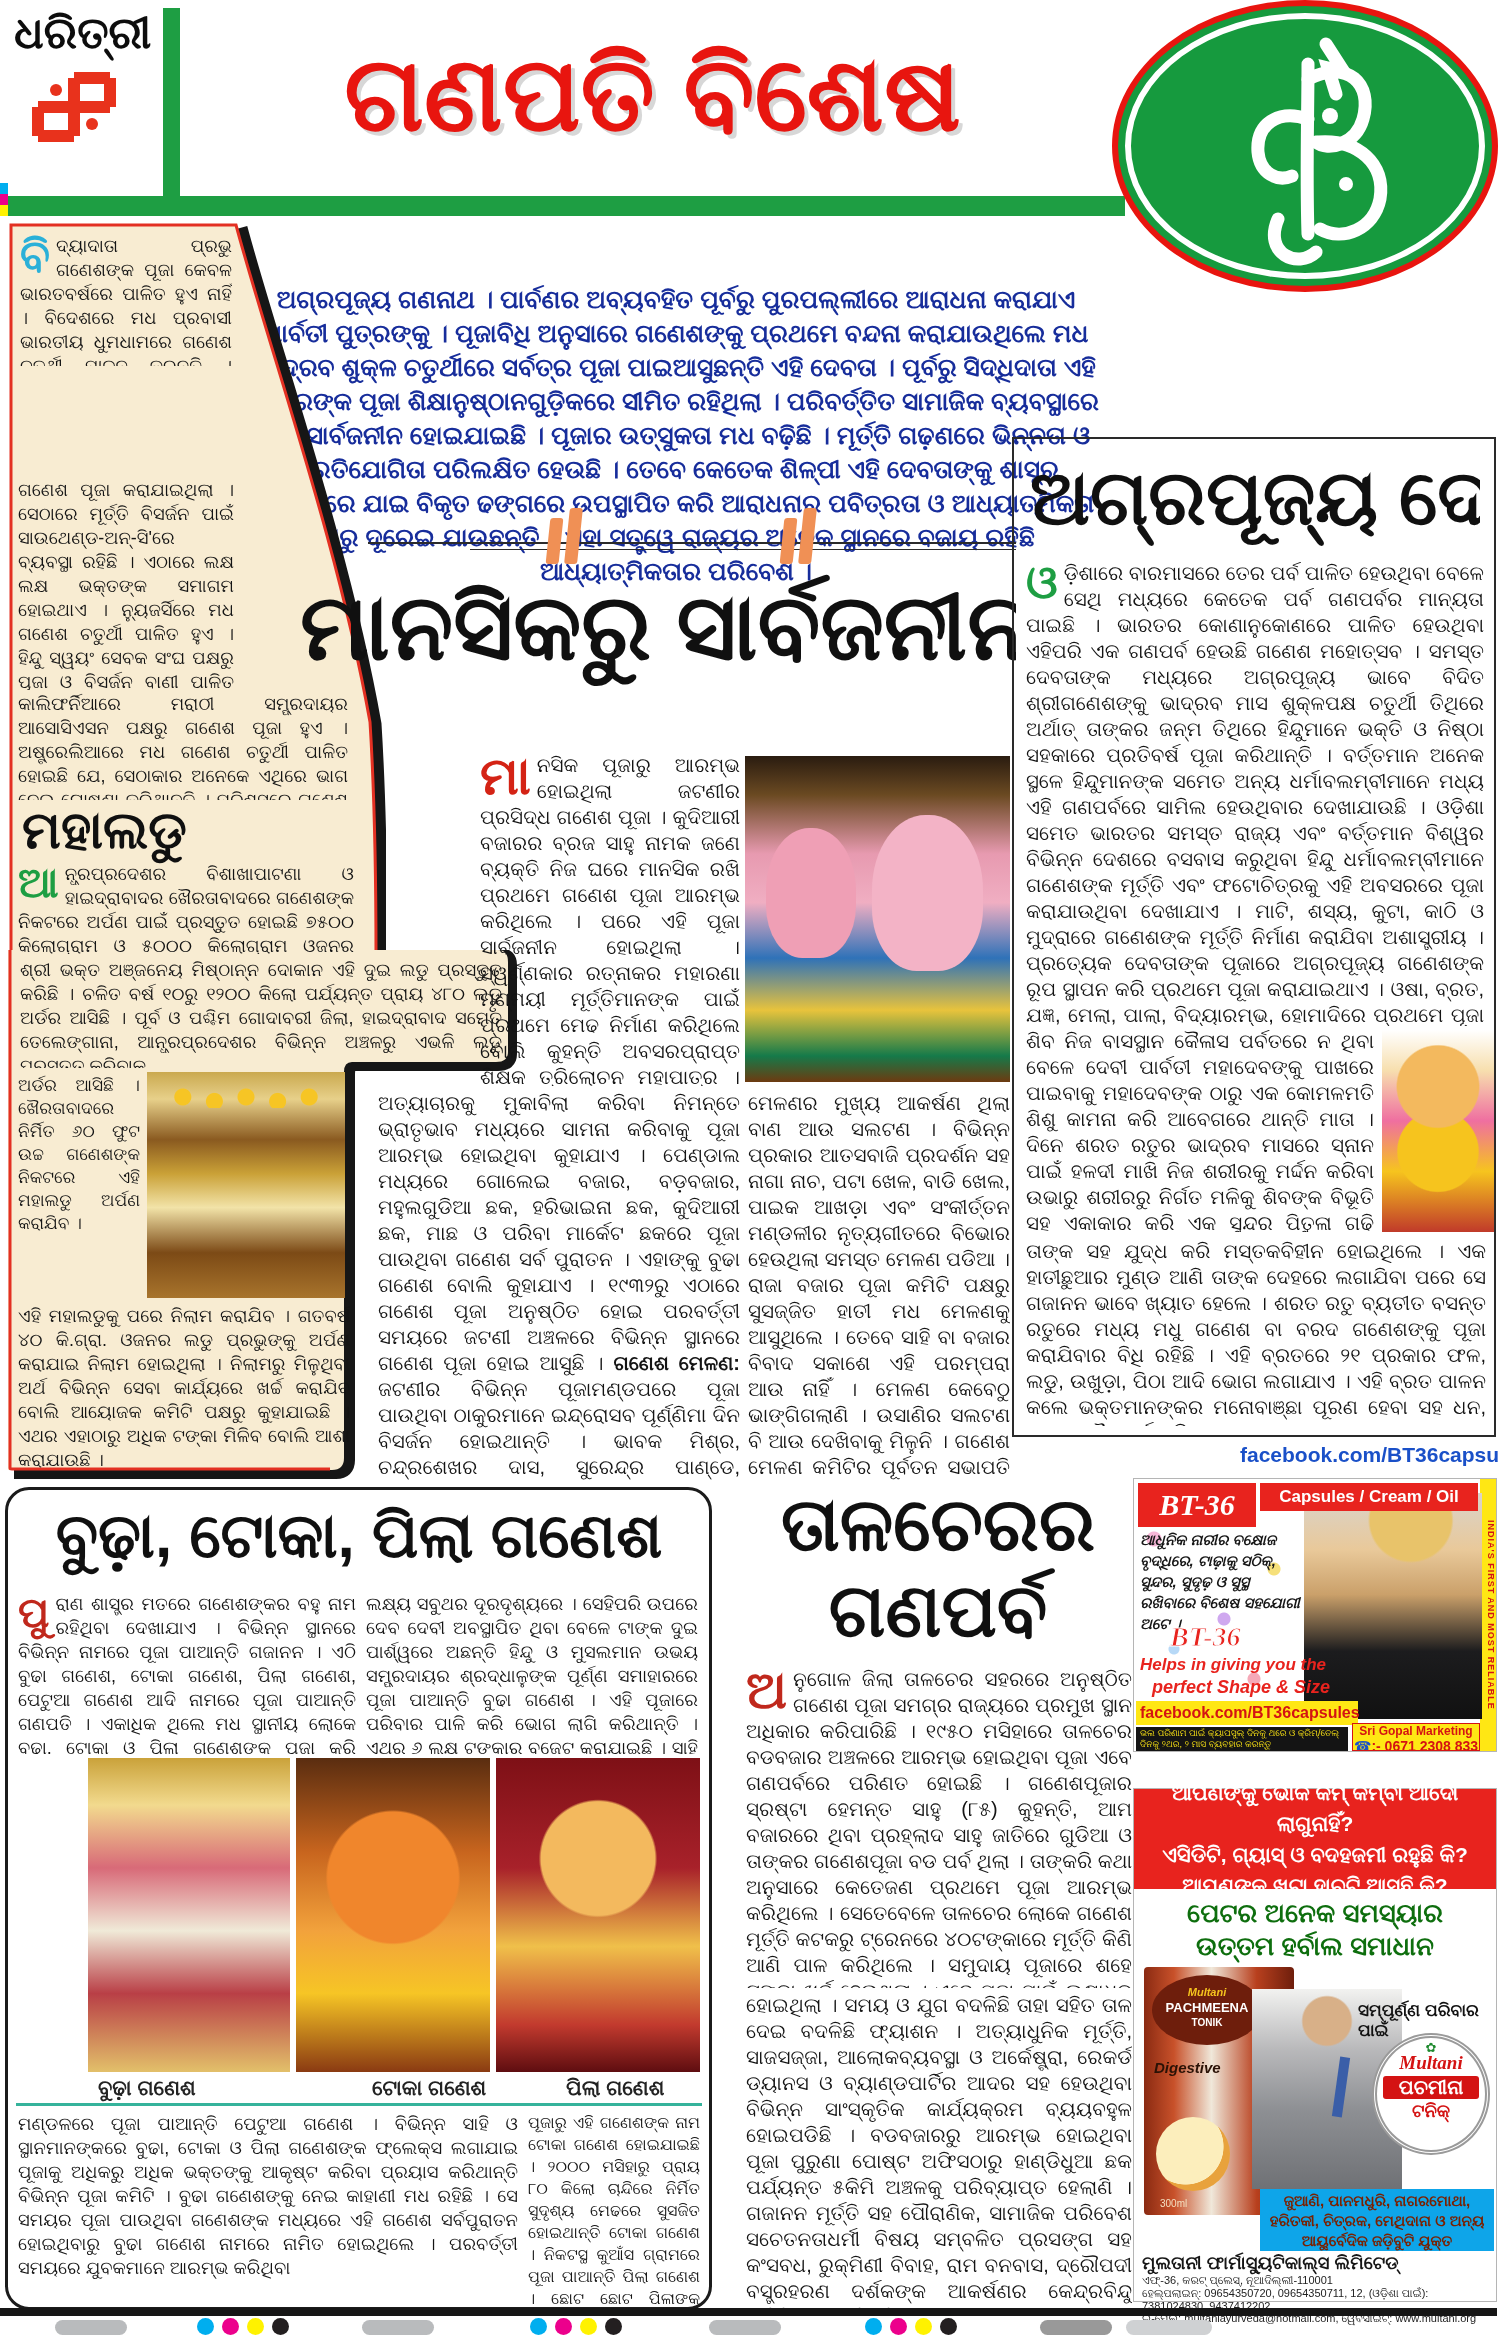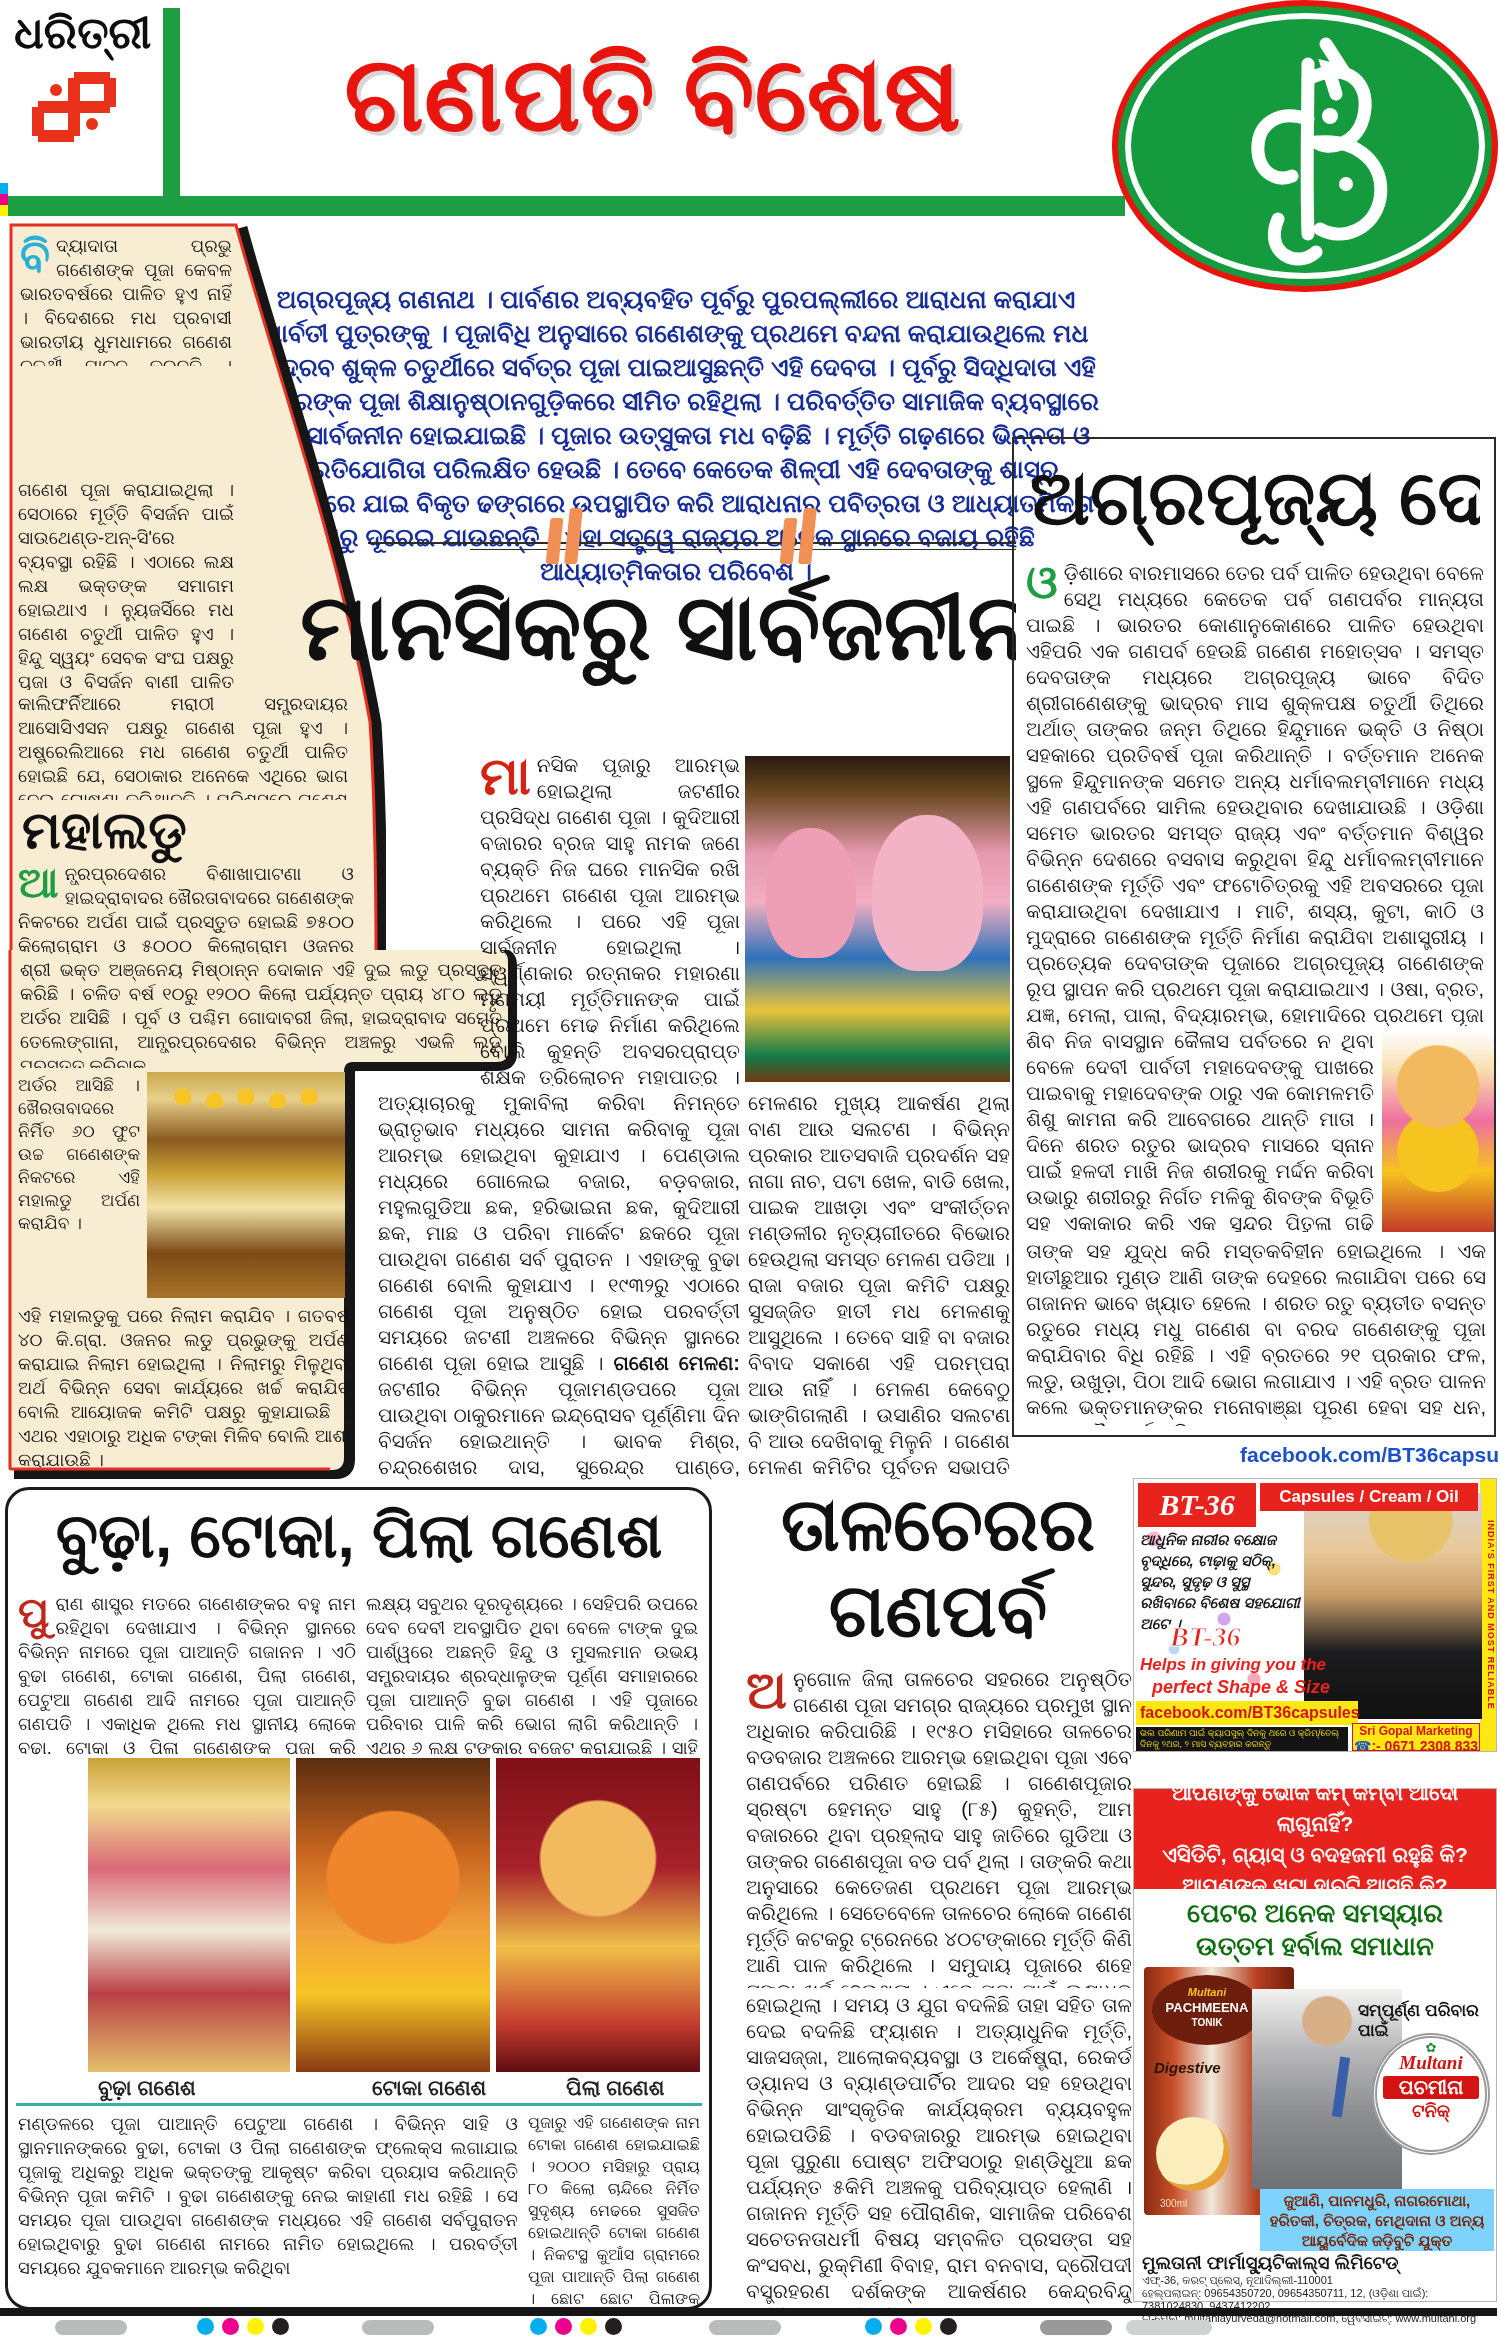--- a/index.html
+++ b/index.html
@@ -242,21 +242,21 @@
     </div>
     <div style="position:absolute;left:224px;top:212px;width:134px;height:26px;color:#111;font-weight:bold;font-size:17px;">ସମ୍ପୂର୍ଣ୍ଣ ପରିବାର ପାଇଁ</div>
 
     <div style="position:absolute;left:238px;top:244px;width:118px;height:122px;border-radius:50%;background:#fff;
          border:5px double #9a9a9a;box-sizing:border-box;text-align:center;overflow:hidden;">
       <div style="color:#1e8a2e;font-size:13px;line-height:8px;margin-top:6px;">✿</div>
       <div style="color:#d41313;font-style:italic;font-weight:bold;font-size:19px;font-family:'Liberation Serif','DejaVu Serif',serif;">Multani</div>
       <div style="background:#d41313;color:#fff;font-weight:bold;font-size:20px;margin:2px 6px;border-radius:3px;">ପଚମୀନା</div>
       <div style="color:#d41313;font-weight:bold;font-size:18px;">ଟନିକ୍</div>
     </div>
-    <div style="position:absolute;left:126px;top:400px;width:234px;height:62px;background:#7dd3fc;color:#7a2000;
+    <div style="position:absolute;left:126px;top:400px;width:234px;height:62px;background:#0ea5e9;color:#7a2000;
          font-weight:bold;font-size:15px;line-height:20px;text-align:center;padding:2px;box-sizing:border-box;z-index:-0;">ଜୁଆଣି, ପାନମଧୁରି, ନାଗରମୋଥା, ହରିତକୀ, ଚିତ୍ରକ, ମେଥିଦାନା ଓ ଅନ୍ୟ ଆୟୁର୍ବେଦିକ ଜଡ଼ିବୁଟି ଯୁକ୍ତ</div>
     <div style="position:absolute;left:8px;top:464px;width:350px;">
       <div style="font-weight:bold;font-size:18px;color:#161616;">ମୁଲତାନୀ ଫାର୍ମାସ୍ୟୁଟିକାଲ୍ସ ଲିମିଟେଡ୍</div>
       <div style="font-size:11px;color:#222;">ଏଫ୍-36, କରଟ୍ ପ୍ଲେସ୍, ନୂଆଦିଲ୍ଲୀ-110001</div>
       <div style="font-size:11px;color:#222;">ହେଲ୍ପଲାଇନ୍: 09654350720, 09654350711, 12, (ଓଡ଼ିଶା ପାଇଁ): 7381024830, 9437412202</div>
       <div style="font-size:11px;color:#222;">ଇ-ମେଲ୍: multaniayurveda@hotmail.com, ୱେବସାଇଟ୍: www.multani.org</div>
     </div>
   </div>
 
   <div class="abs" style="left:0;top:2308px;width:1497px;height:8px;background:#161616;"></div>

